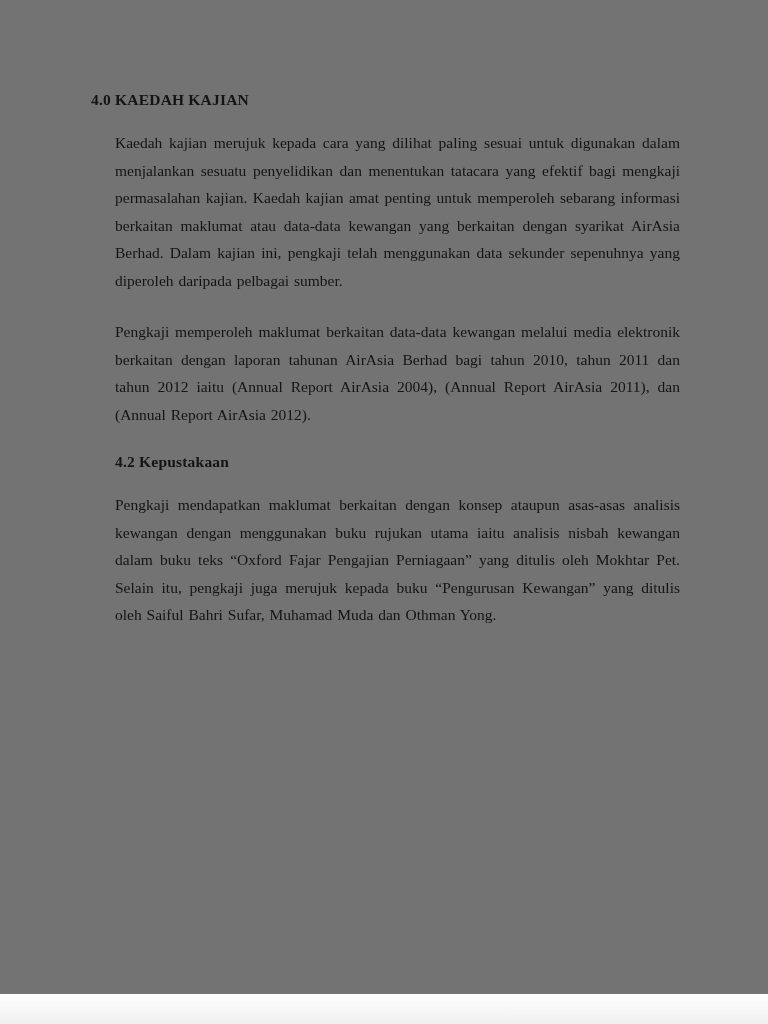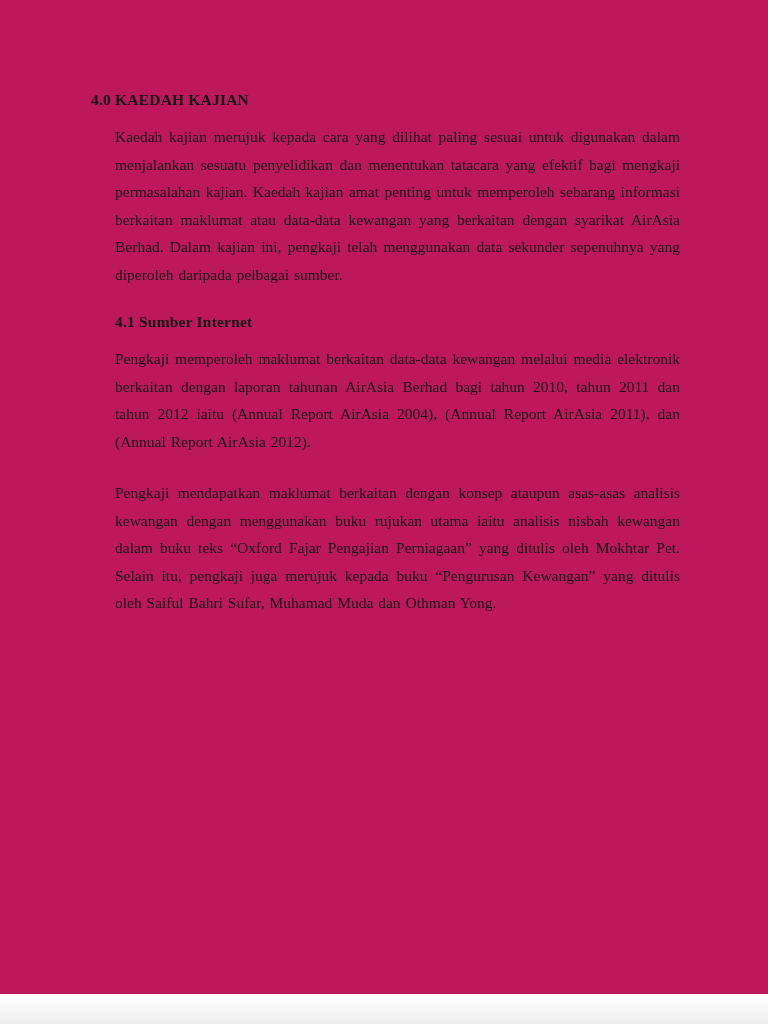--- a/index.html
+++ b/index.html
@@ -4,21 +4,21 @@
 <style>
   html, body {
     margin: 0;
     padding: 0;
     background: #ffffff;
   }
   .page {
     position: relative;
     width: 768px;
     height: 1024px;
-    background: #be185d;
+    background: #737373;
     overflow: hidden;
     font-family: "Liberation Serif", serif;
     color: #141414;
   }
   .content {
     position: absolute;
     top: 90px;
     left: 91px;
     right: 88px;
   }
@@ -33,21 +33,21 @@
     letter-spacing: 0.2px;
   }
   .section .section-heading.indented,
   .section .paragraph {
     margin-left: 24px;
   }
   .paragraph {
     font-size: 15.5px;
     line-height: 27.5px;
     text-align: justify;
-    margin-top: 13px;
+    margin-top: 19px;
     margin-bottom: 0;
     word-spacing: 1px;
   }
   .page-bottom-edge {
     position: absolute;
     left: 0;
     right: 0;
     bottom: 0;
     height: 30px;
     background: linear-gradient(to bottom, #ffffff, #efefef);
@@ -58,24 +58,24 @@
 
 <div class="page">
   <div class="content">
 
     <div class="section">
       <h2 class="section-heading">4.0 KAEDAH KAJIAN</h2>
       <p class="paragraph">Kaedah kajian merujuk kepada cara yang dilihat paling sesuai untuk digunakan dalam menjalankan sesuatu penyelidikan dan menentukan tatacara yang efektif bagi mengkaji permasalahan kajian.  Kaedah kajian amat penting untuk memperoleh sebarang informasi berkaitan maklumat atau data-data kewangan yang berkaitan dengan syarikat AirAsia Berhad.  Dalam kajian ini, pengkaji telah menggunakan data sekunder sepenuhnya yang diperoleh daripada pelbagai sumber.</p>
     </div>
 
     <div class="section">
-      <h2 class="section-heading indented">4.1 Sumber Internet</h2>
       <p class="paragraph">Pengkaji memperoleh maklumat berkaitan data-data kewangan melalui media elektronik berkaitan dengan laporan tahunan AirAsia Berhad bagi tahun 2010, tahun 2011 dan tahun 2012 iaitu (Annual Report AirAsia 2004), (Annual Report AirAsia 2011), dan (Annual Report AirAsia 2012).</p>
     </div>
 
     <div class="section">
+      <h2 class="section-heading indented">4.2 Kepustakaan</h2>
       <p class="paragraph">Pengkaji mendapatkan maklumat berkaitan dengan konsep ataupun asas-asas analisis kewangan dengan menggunakan buku rujukan utama iaitu analisis nisbah kewangan dalam buku teks “Oxford Fajar Pengajian Perniagaan” yang ditulis oleh Mokhtar Pet.  Selain itu, pengkaji juga merujuk kepada buku “Pengurusan Kewangan” yang ditulis oleh Saiful Bahri Sufar, Muhamad Muda dan Othman Yong.</p>
     </div>
 
   </div>
 
   <div class="page-bottom-edge"></div>
 </div>
 
 </body></html>

